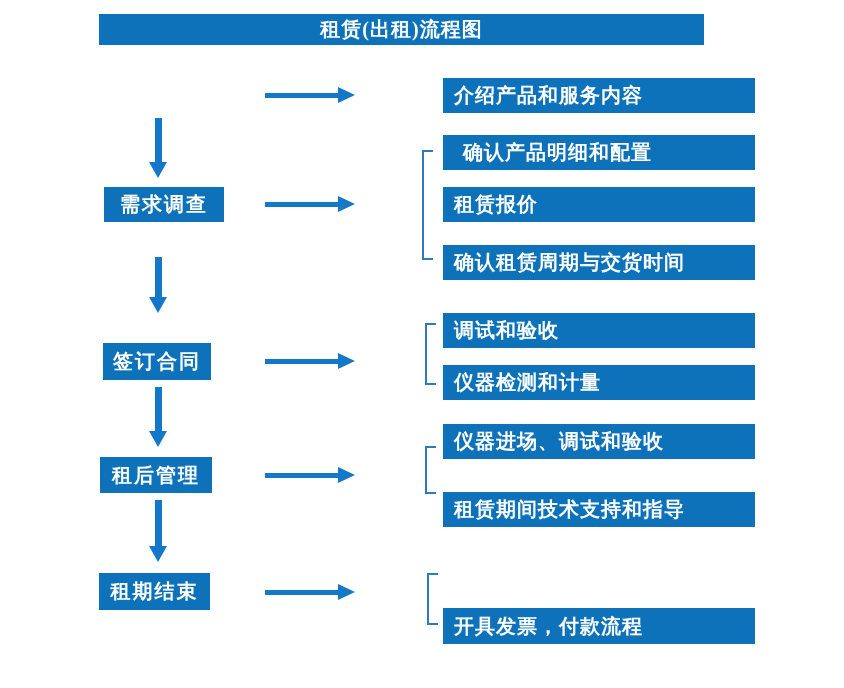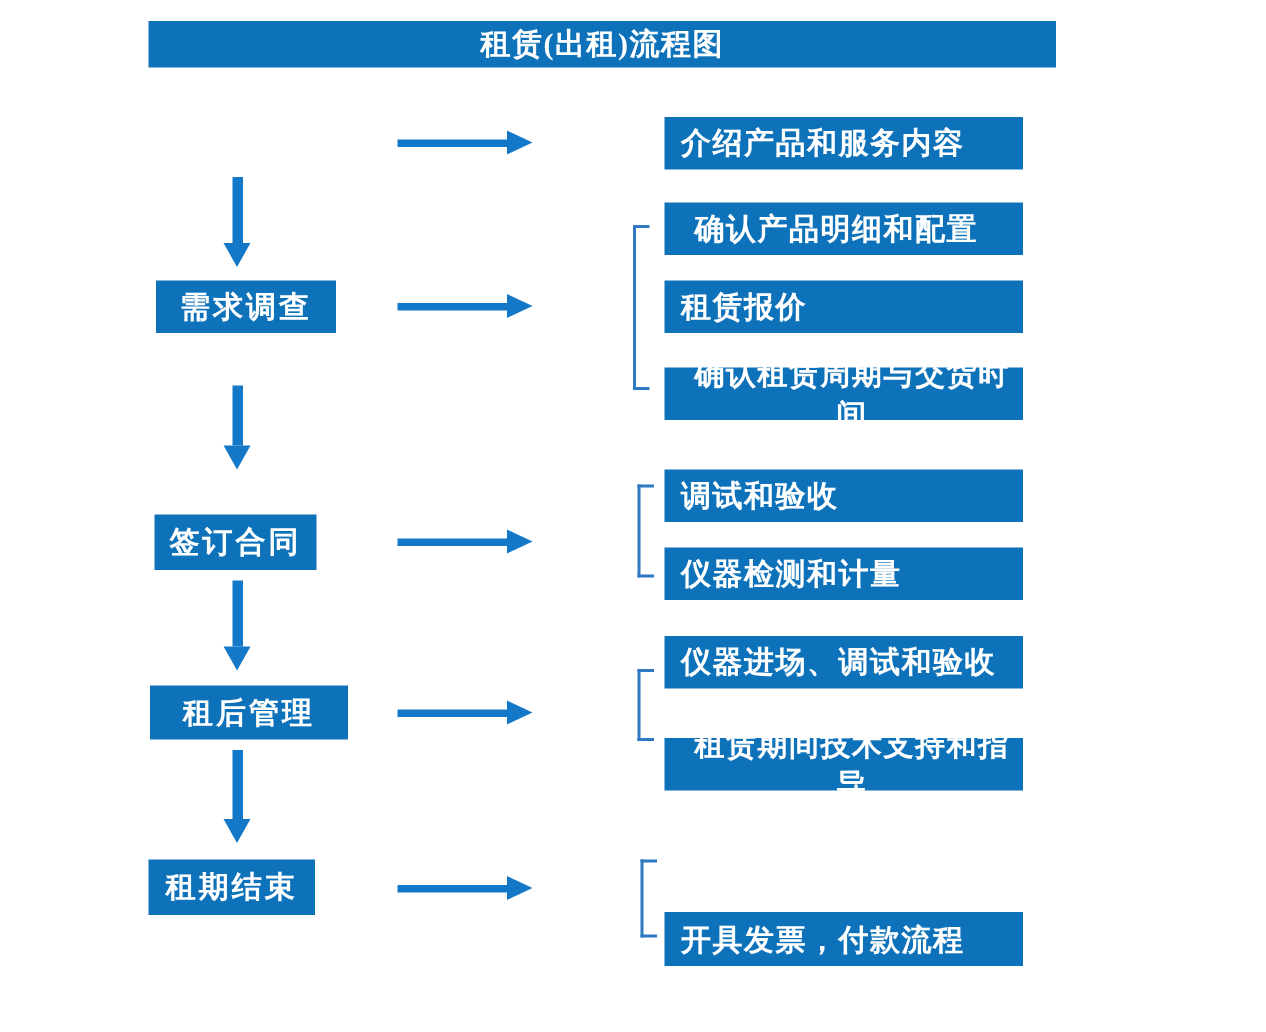--- a/index.html
+++ b/index.html
@@ -36,21 +36,21 @@
     background: var(--box-blue);
     color: var(--text-white);
     font-weight: bold;
     font-size: 20px;
     letter-spacing: 2px;
     display: flex; align-items: center; justify-content: center;
   }
   .detail-box {
     position: absolute;
     left: 443px;
-    width: 239px; height: 35px;
+    width: 312px; height: 35px;
     background: var(--box-blue);
     color: var(--text-white);
     font-weight: bold;
     font-size: 20px;
     letter-spacing: 1px;
     display: flex; align-items: center;
     padding-left: 11px;
   }
   .h-arrow {
     position: absolute;
@@ -85,21 +85,21 @@
 </style>
 </head>
 <body>
 
 <div class="canvas">
 
   <div class="title-bar">租赁(出租)流程图</div>
 
   <div class="step-box" style="left:104px; top:187px; width:120px; height:35px;">需求调查</div>
   <div class="step-box" style="left:103px; top:343px; width:108px; height:37px;">签订合同</div>
-  <div class="step-box" style="left:100px; top:457px; width:132px; height:36px;">租后管理</div>
+  <div class="step-box" style="left:100px; top:457px; width:112px; height:36px;">租后管理</div>
   <div class="step-box" style="left:99px; top:573px; width:111px; height:37px;">租期结束</div>
 
   <div class="detail-box" style="top:78px;">介绍产品和服务内容</div>
   <div class="detail-box" style="top:135px;padding-left:20px;">确认产品明细和配置</div>
   <div class="detail-box" style="top:187px;">租赁报价</div>
   <div class="detail-box" style="top:245px;">确认租赁周期与交货时间</div>
   <div class="detail-box" style="top:313px;">调试和验收</div>
   <div class="detail-box" style="top:365px;">仪器检测和计量</div>
   <div class="detail-box" style="top:424px;">仪器进场、调试和验收</div>
   <div class="detail-box" style="top:492px;">租赁期间技术支持和指导</div>

